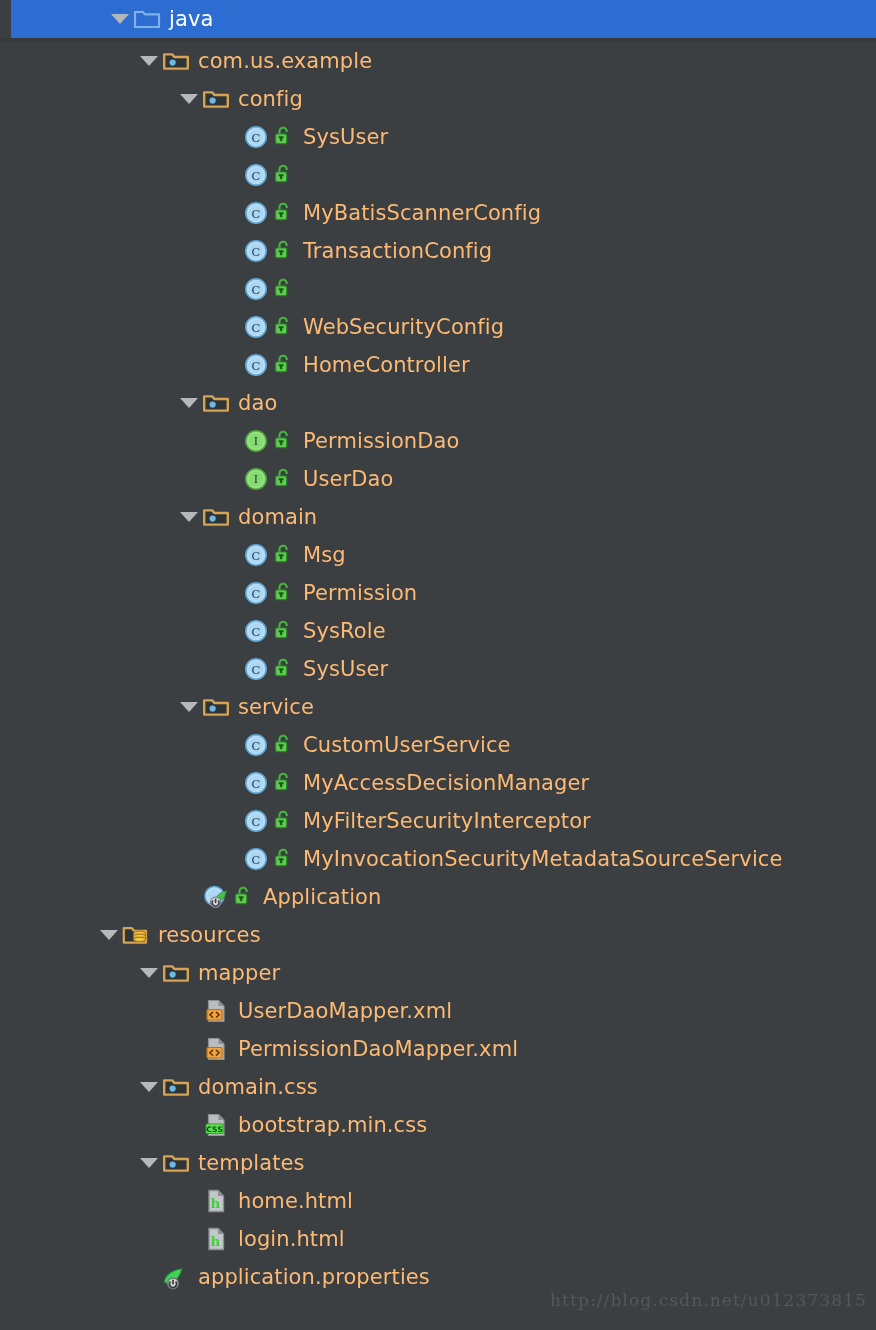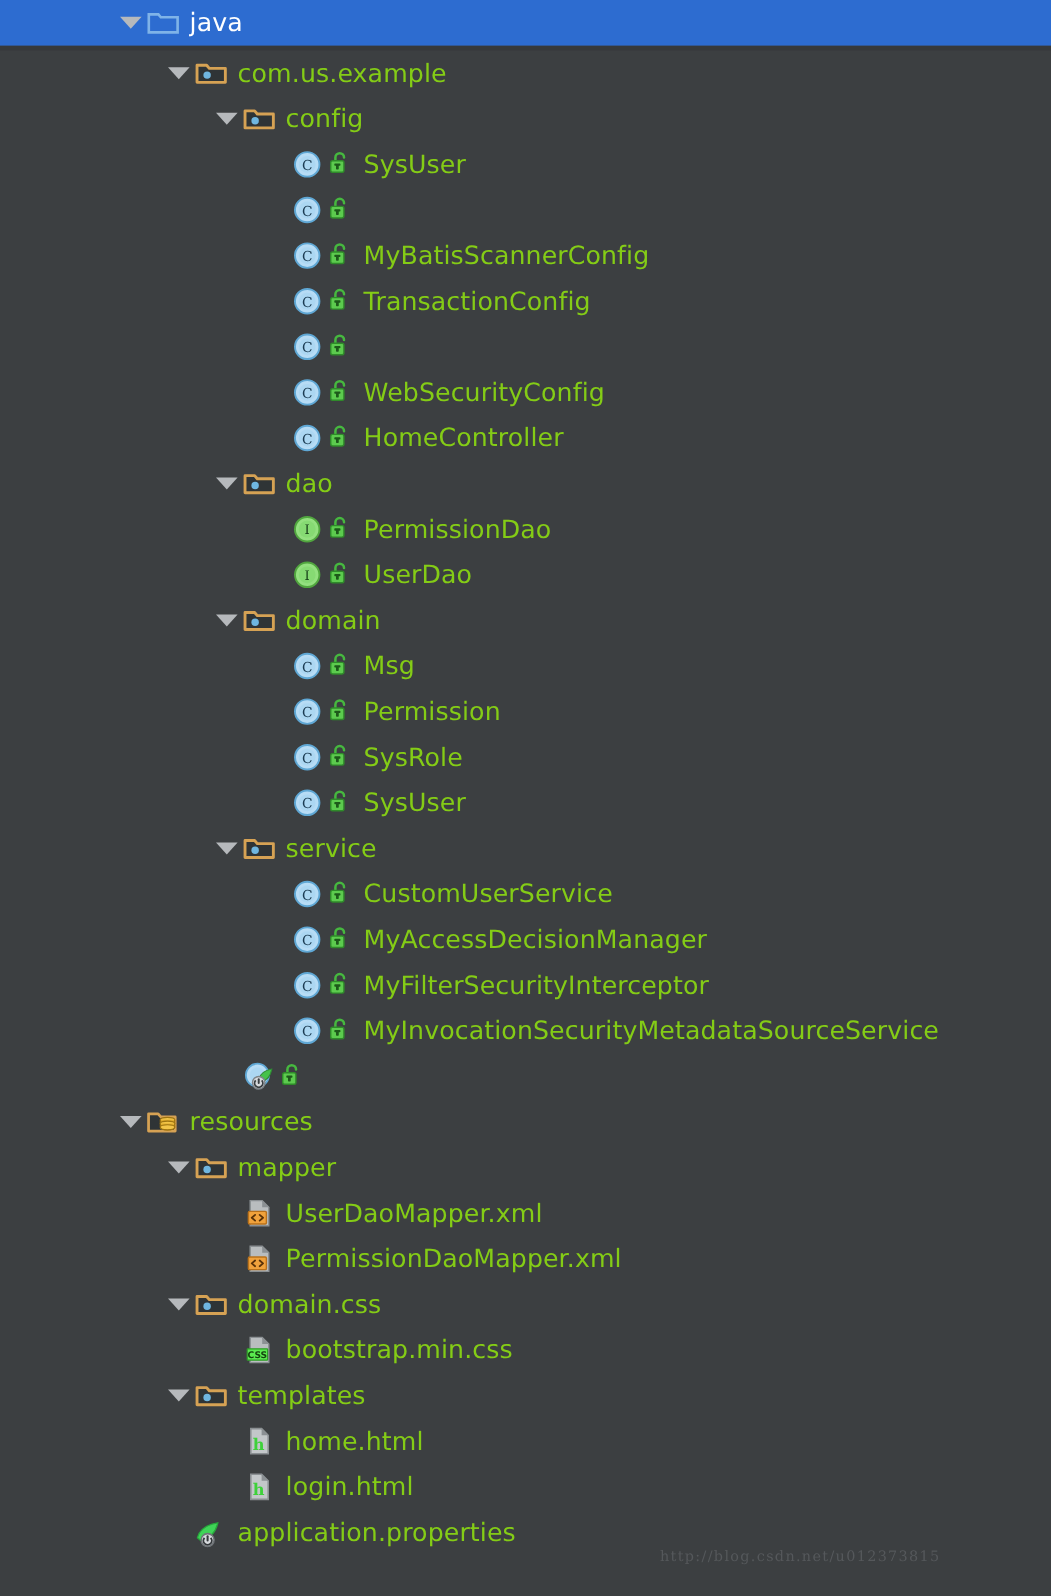--- a/index.html
+++ b/index.html
@@ -12,21 +12,21 @@
   }
   #tree{position:absolute;top:0;left:0;width:876px;}
 
   .row{
     height:38px;
     display:flex;
     align-items:center;
     position:relative;
     white-space:nowrap;
   }
-  .row.selected{background:#2d6cd0;}
+  .row.selected{background:#2d6cd0;margin-left:11px;}
   .row.selected .label{color:#ffffff;}
   .selbar-under{height:4px;background:#36393b;width:100%;}
 
   .indent{flex:0 0 auto;height:1px;}
 
   
   .tri{
     flex:0 0 auto;
     width:26px;height:38px;
     display:flex;align-items:center;justify-content:center;
@@ -53,35 +53,35 @@
   .lock{
     flex:0 0 auto;
     width:22px;height:28px;
     position:relative;
     margin-right:3px;
   }
   .lock svg{display:block;width:22px;height:28px;}
 
   
   .label{
-    color:#84cc16;
+    color:#fdba74;
     font-size:21px;
     line-height:38px;
     letter-spacing:0.1px;
     padding-left:6px;
   }
 
   
   #watermark{
     position:absolute;
     left:550px;
     top:1290px;
     color:#55585b;
     font-family:"DejaVu Serif","Liberation Serif",serif;
-    font-size:12px;
+    font-size:17px;
     letter-spacing:1.1px;
     user-select:none;
     white-space:nowrap;
   }
 </style>
 </head>
 <body>
 
 <div id="tree">
     <div class="row selected">
@@ -514,20 +514,21 @@
         </svg>
       </span>
       <span class="lock">
         <svg viewBox="0 0 22 28" xmlns="http://www.w3.org/2000/svg">
           <path d="M7.5 11.5 v-3.2 a3.6 3.6 0 0 1 7.2 0" fill="none" stroke="#46b83f" stroke-width="2.1" stroke-linecap="round"></path>
           <rect x="3.6" y="11" width="11" height="9.6" rx="1.5" fill="#5ccb4e" stroke="#2f8a2a" stroke-width="1.2"></rect>
           <rect x="8" y="14" width="2.3" height="4.2" rx="0.6" fill="#1d5a1a"></rect>
           <rect x="6.6" y="13.3" width="5.1" height="1.9" rx="0.6" fill="#1d5a1a"></rect>
         </svg>
       </span>
+      <span class="label">Application</span>
     </div>
     <div class="row">
       <span class="indent" style="width:96px"></span>
       <span class="tri">
         <i></i>
       </span>
       <span class="icon">
         <svg viewBox="0 0 28 28" xmlns="http://www.w3.org/2000/svg">
           <path d="M1.8 7.2 h8 l2.2 2.6 h12 v11.8 h-22.2 z" fill="#2f3436" stroke="#d6a254" stroke-width="2.3" stroke-linejoin="round"></path>
           <g>

